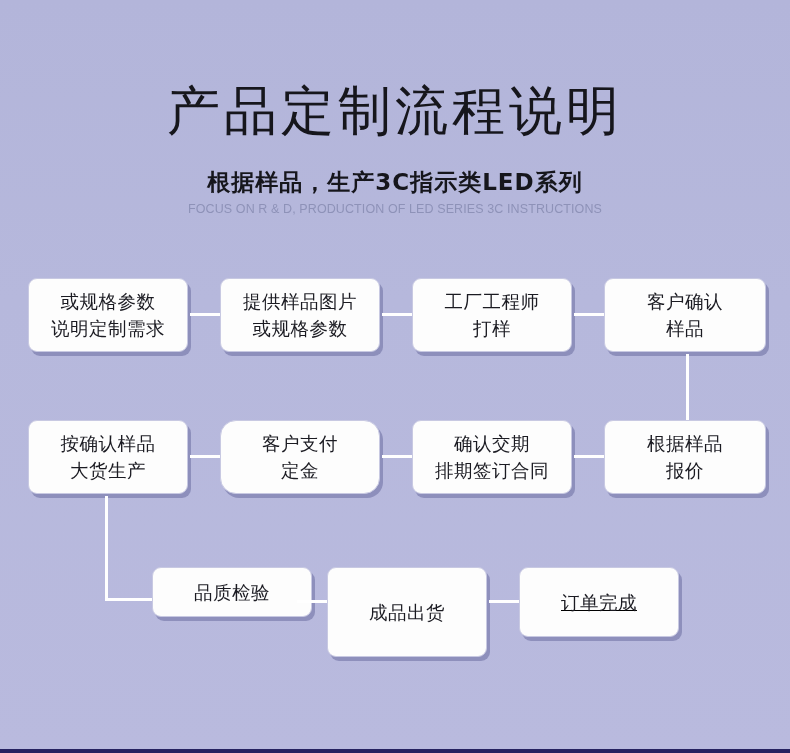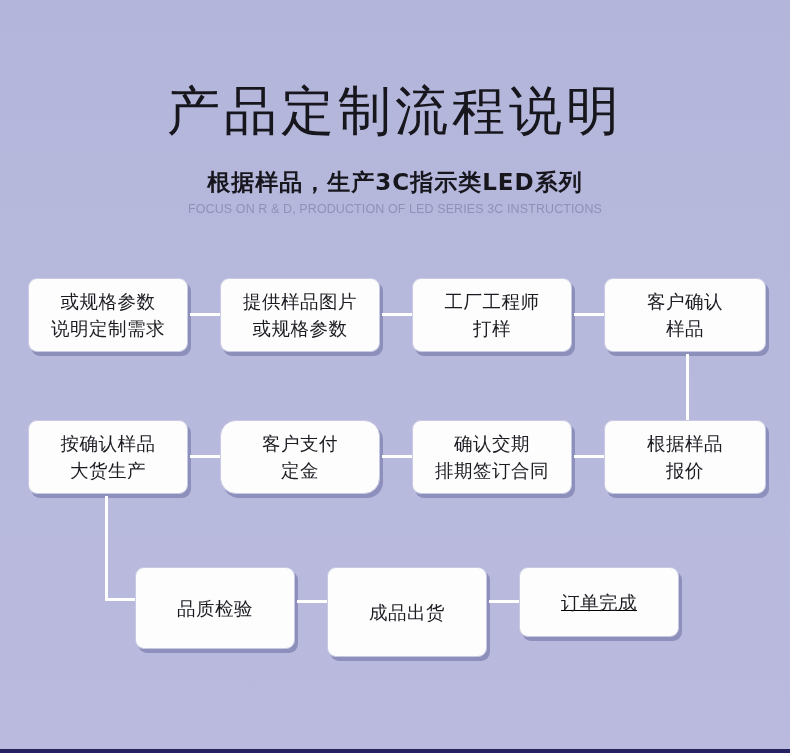--- a/index.html
+++ b/index.html
@@ -195,21 +195,21 @@
 
     <div class="connector h" style="left:574px; top:455px; width:30px;"></div>
 
     <div class="node" style="left:604px; top:420px; width:162px; height:74px;">
       <span class="node-label">根据样品
 报价</span>
     </div>
 
     <div class="elbow" style="left:105px; top:496px; width:52px; height:105px;"></div>
 
-    <div class="node" style="left:135px; top:567px; width:160px; height:82px;">
+    <div class="node" style="left:152px; top:567px; width:160px; height:50px;">
       <span class="node-label">品质检验</span>
     </div>
 
     <div class="connector h" style="left:297px; top:600px; width:30px;"></div>
 
     <div class="node" style="left:327px; top:567px; width:160px; height:90px;">
       <span class="node-label">成品出货</span>
     </div>
 
     <div class="connector h" style="left:489px; top:600px; width:30px;"></div>

